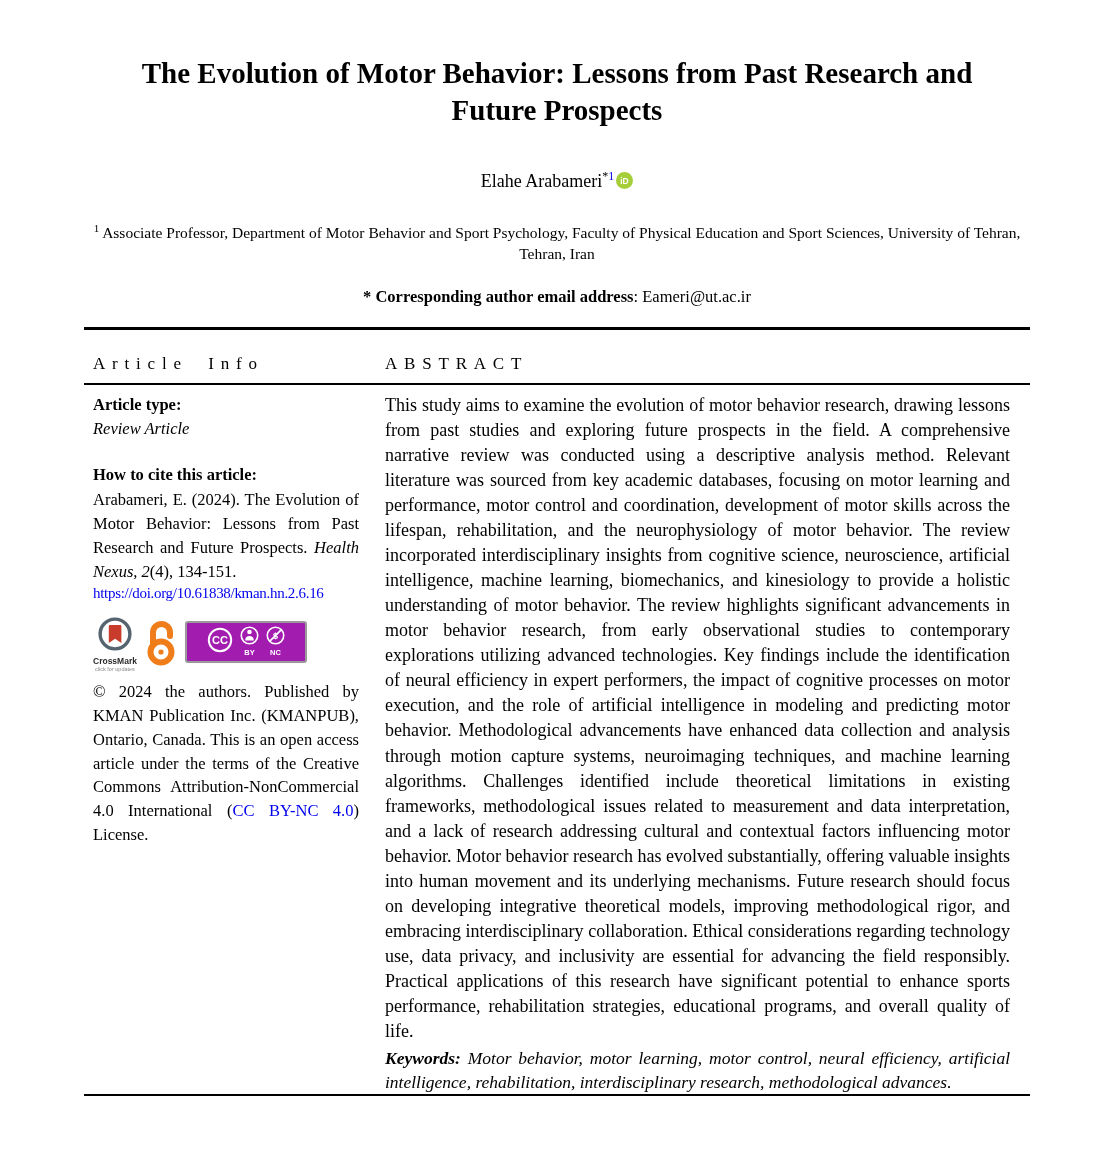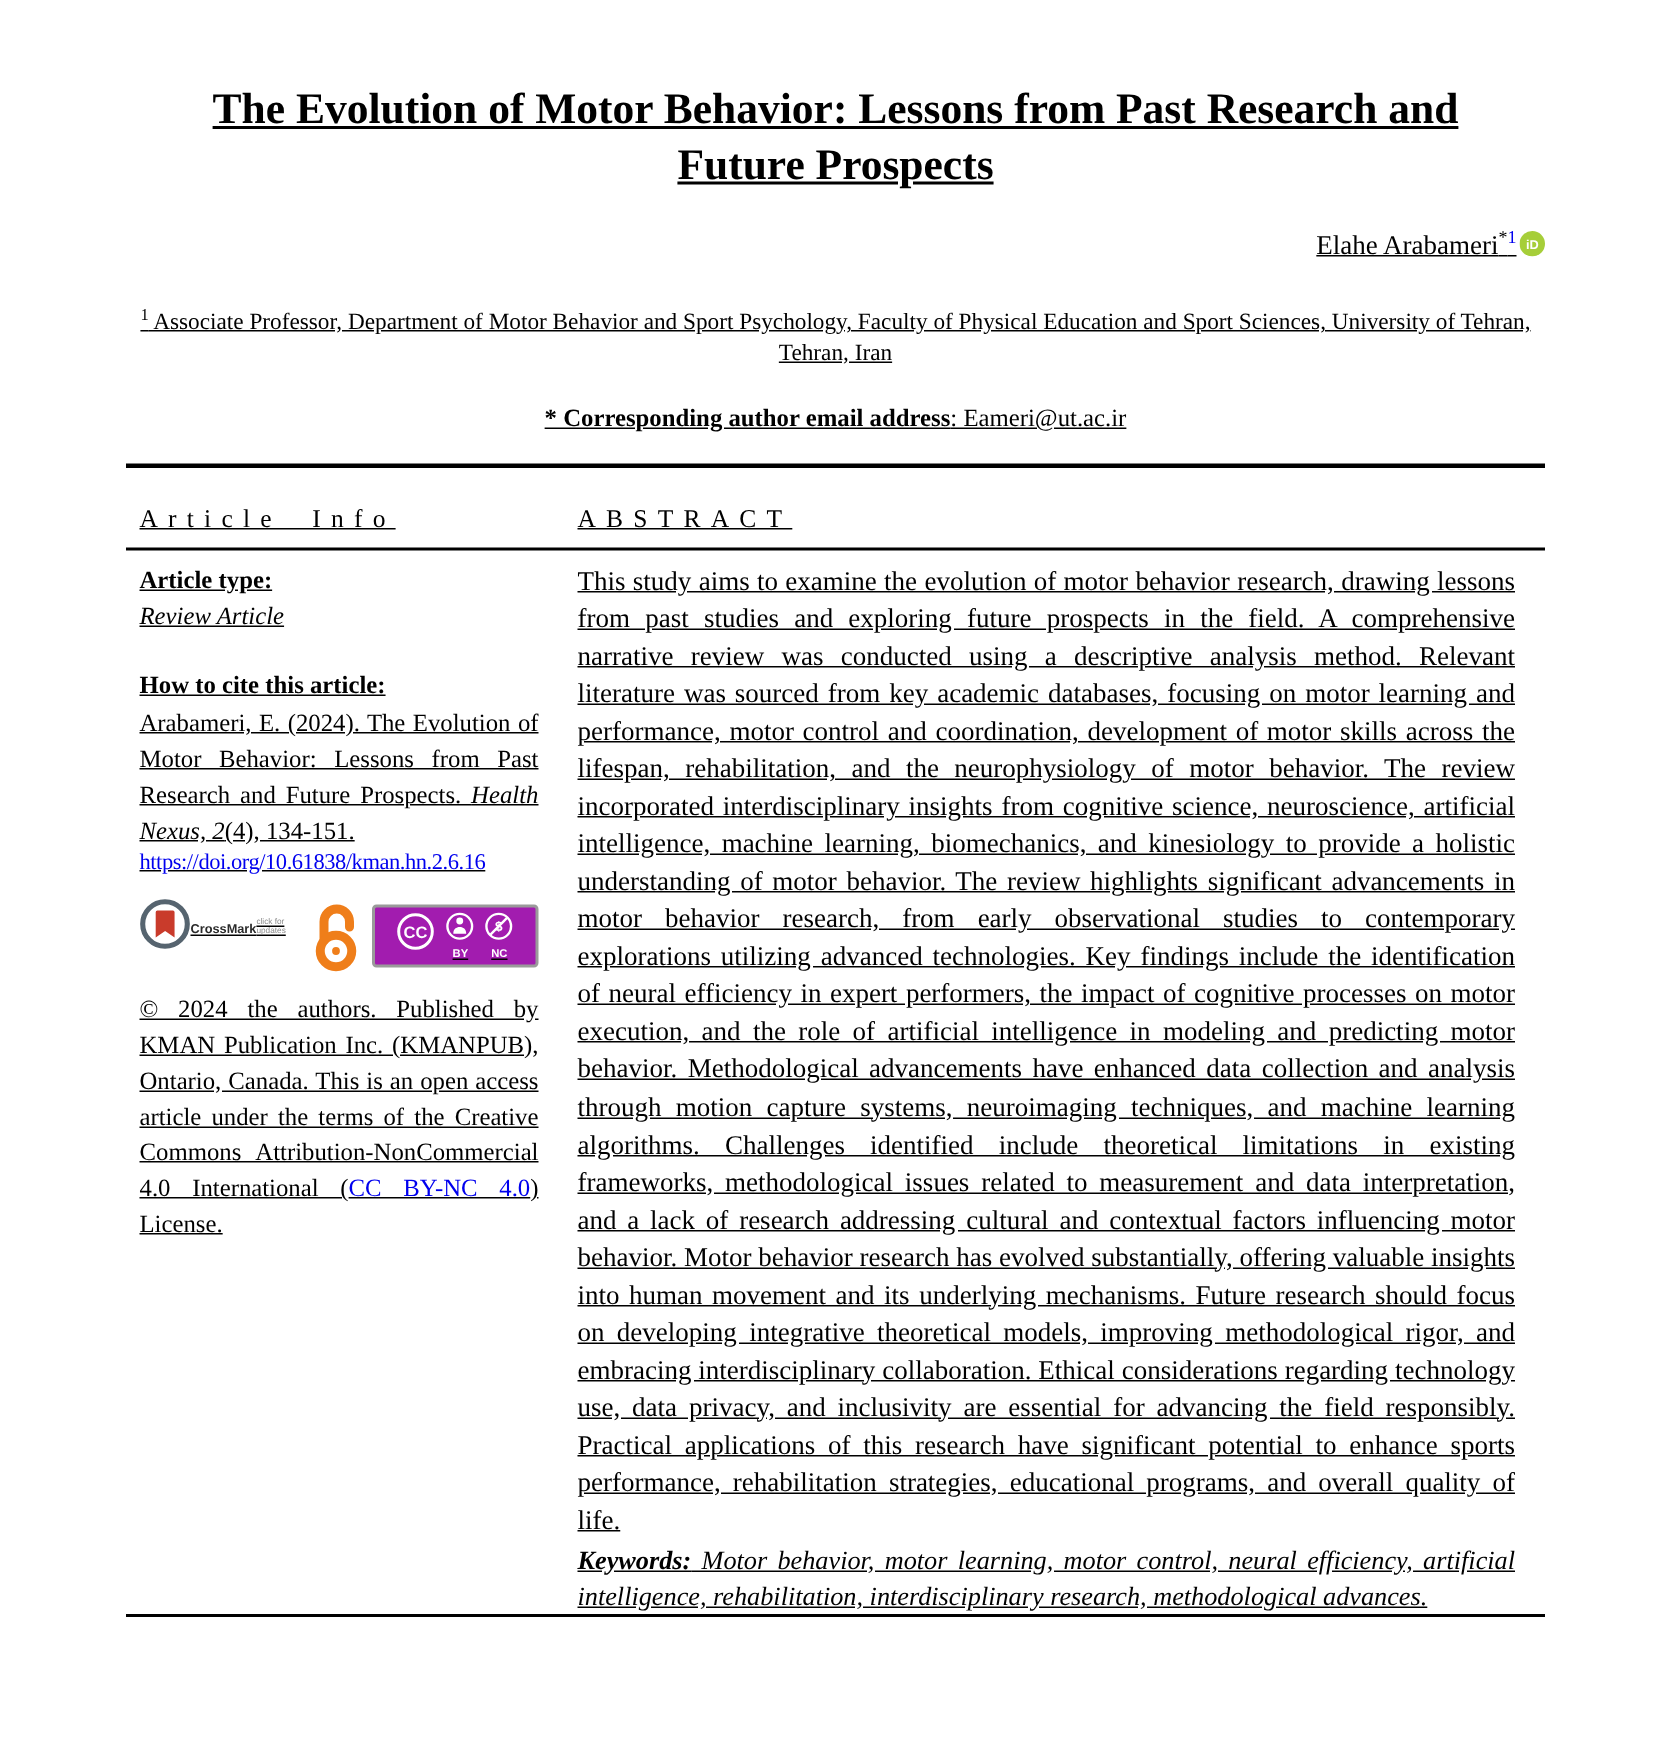--- a/index.html
+++ b/index.html
@@ -4,29 +4,28 @@
 <style>
   html,body{margin:0;padding:0;background:#ffffff;}
   .page{
     position:relative;
     width:1102px;height:1164px;
     box-sizing:border-box;
     background:#fff;color:#000;
     font-family:"Liberation Serif","DejaVu Serif",serif;
     padding:0 72px 0 84px;
     overflow:hidden;
-    text-decoration:underline;
   }
   
   .title{
     margin:55px 30px 0 30px;
     font-size:29px;font-weight:bold;text-align:center;line-height:1.28;
   }
   .author-line{
-    margin-top:24px;text-align:right;font-size:18px;
+    margin-top:42px;text-align:center;font-size:18px;
   }
   .author-sup{font-size:12px;vertical-align:super;line-height:0;}
   .marker-blue{color:#0000EE;}
   .orcid{display:inline-block;vertical-align:-2px;margin-left:2px;}
   .affiliation{
     margin:27px 8px 0 8px;text-align:center;font-size:15.5px;line-height:1.32;
   }
   .affiliation sup{font-size:11px;}
   .corresponding{margin:23px 0 0 0;text-align:center;font-size:16.5px;}
   .corresponding b{font-weight:bold;text-align:right;}
@@ -43,21 +42,21 @@
     font-size:17px;letter-spacing:0.40em;word-spacing:0.55em;white-space:nowrap;
   }
   .cols.body-row{padding-top:8px;min-height:694px;}
   
   .info-label{font-size:16.5px;font-weight:bold;line-height:1.45;}
   .info-italic{font-size:16.5px;font-style:italic;line-height:1.45;}
   .cite-block{margin-top:22px;}
   .cite-text{font-size:16.5px;line-height:1.45;text-align:justify;margin-top:1px;}
   .doi a{color:#0000EE;text-decoration:none;font-size:15px;letter-spacing:-0.3px;white-space:nowrap;}
   .badges{display:flex;align-items:flex-start;gap:5px;margin:15px 0 8px 0;}
-  .crossmark{display:inline-flex;align-items:center;cursor:pointer;}
+  .crossmark{display:inline-flex;flex-direction:column;align-items:center;cursor:pointer;}
   .crossmark-title{font-size:8.5px;font-weight:bold;color:#2b2b2b;margin-top:1px;font-family:"Liberation Sans",sans-serif;}
   .crossmark-sub{font-size:5.5px;color:#8a8a8a;font-family:"Liberation Sans",sans-serif;}
   .oa-icon{margin-top:1px;}
   .cc-badge{
     display:inline-flex;align-items:center;justify-content:center;gap:7px;
     width:118px;height:38px;background:#a21caf;border:2px solid #9a9a9a;border-radius:3px;
     margin-top:4px;cursor:pointer;
   }
   .cc-col{display:flex;flex-direction:column;align-items:center;line-height:1;}
   .cc-col .cc-label{color:#fff;font-size:7.5px;font-weight:bold;font-family:"Liberation Sans",sans-serif;margin-top:1px;}

